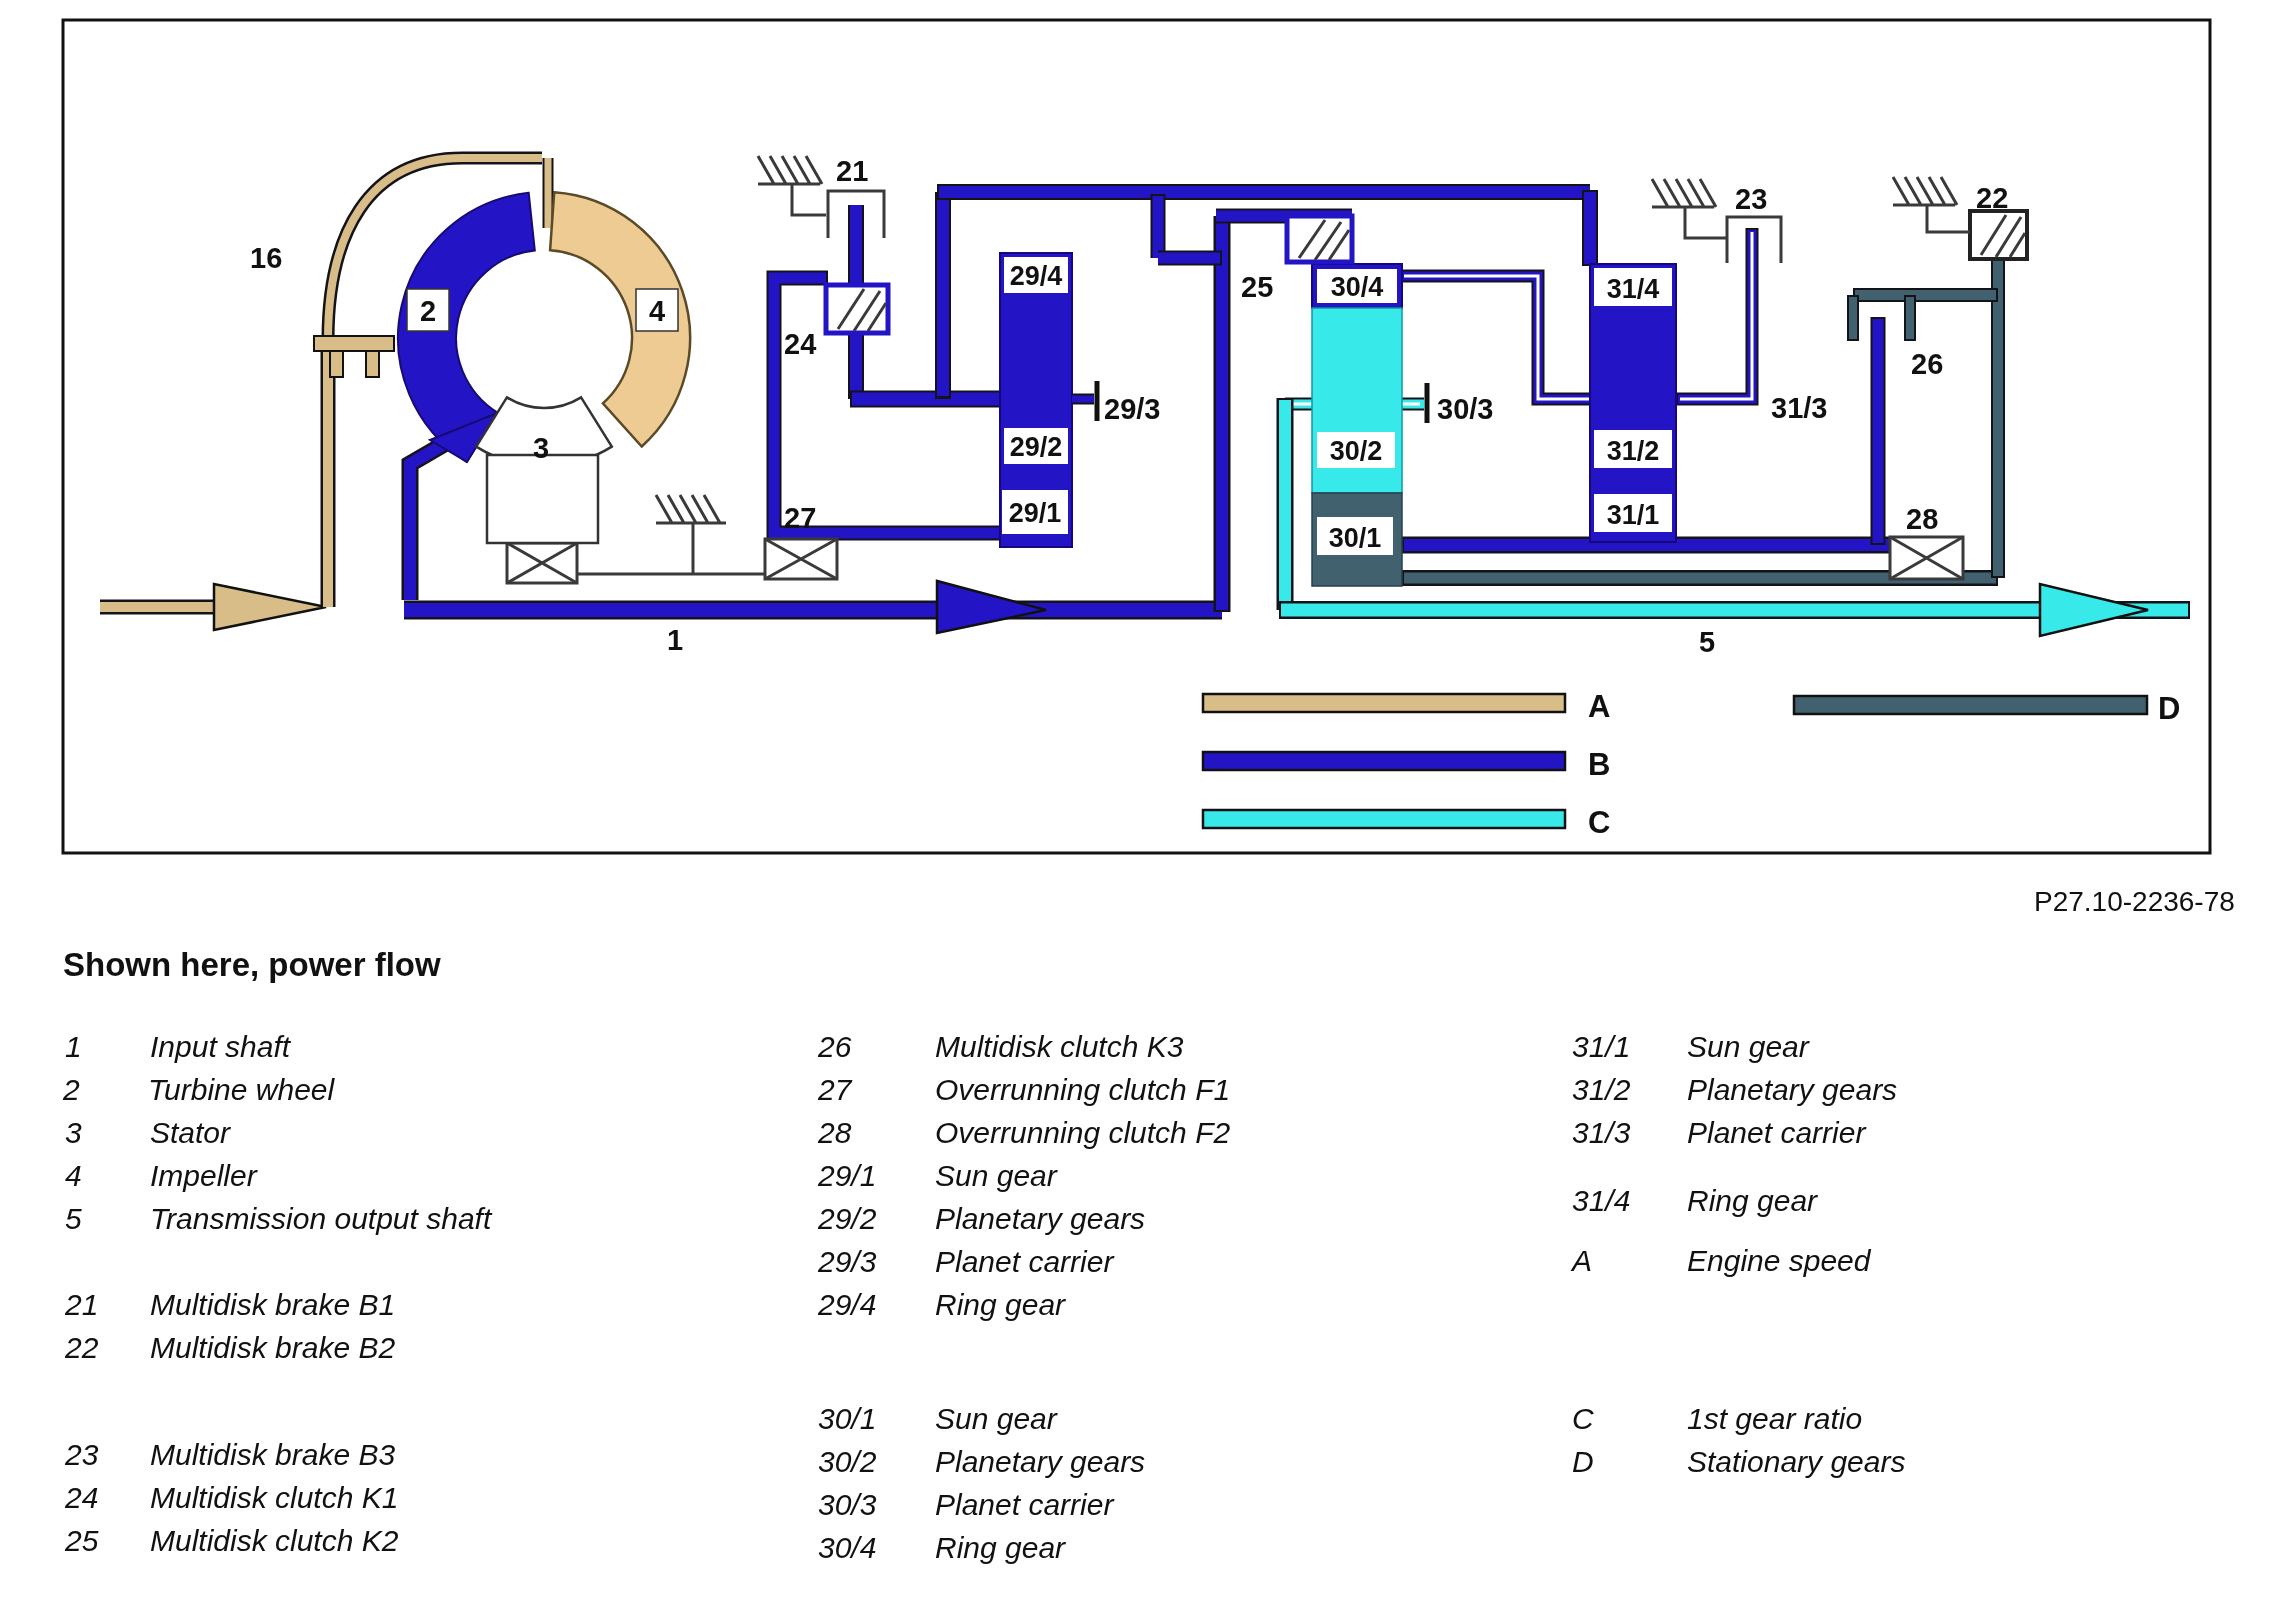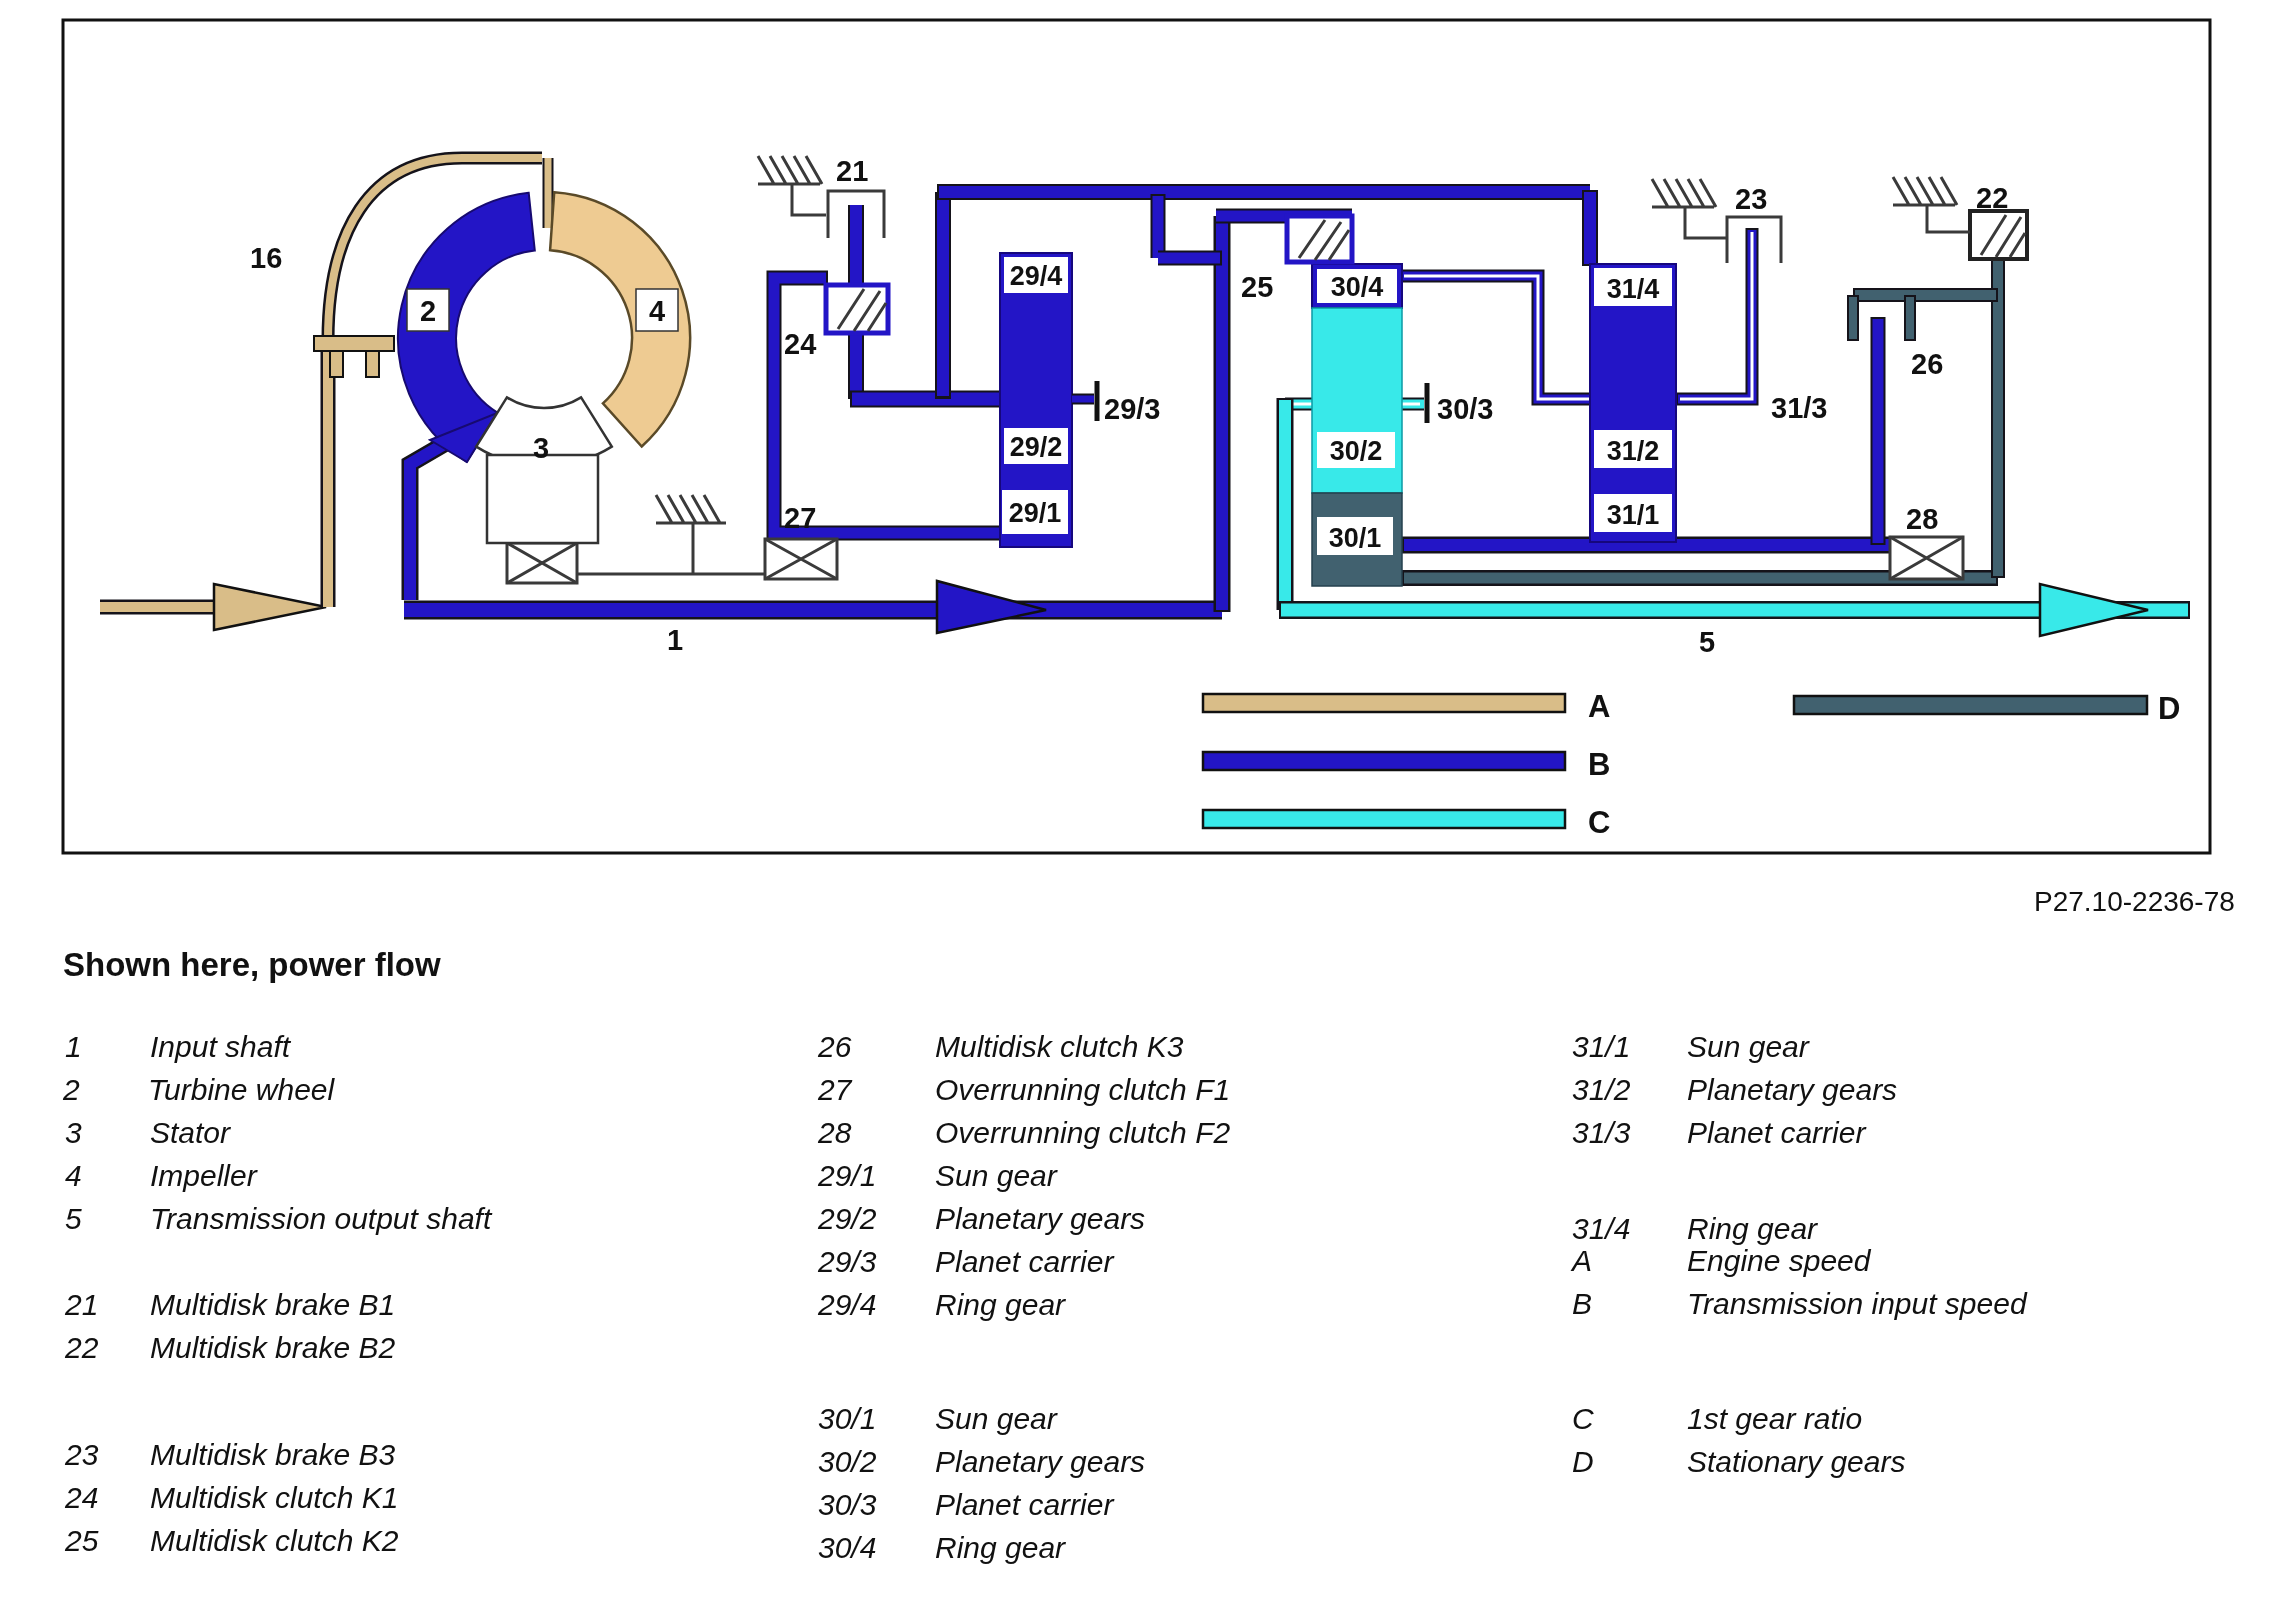--- a/index.html
+++ b/index.html
@@ -269,19 +269,18 @@
 <div class="lrow" style="left:818px;top:1245px"><span class="lnum w2">29/3</span><span>Planet carrier</span></div>
 <div class="lrow" style="left:818px;top:1288px"><span class="lnum w2">29/4</span><span>Ring gear</span></div>
 <div class="lrow" style="left:818px;top:1402px"><span class="lnum w2">30/1</span><span>Sun gear</span></div>
 <div class="lrow" style="left:818px;top:1445px"><span class="lnum w2">30/2</span><span>Planetary gears</span></div>
 <div class="lrow" style="left:818px;top:1488px"><span class="lnum w2">30/3</span><span>Planet carrier</span></div>
 <div class="lrow" style="left:818px;top:1531px"><span class="lnum w2">30/4</span><span>Ring gear</span></div>
 
 <div class="lrow" style="left:1572px;top:1030px"><span class="lnum w3">31/1</span><span>Sun gear</span></div>
 <div class="lrow" style="left:1572px;top:1073px"><span class="lnum w3">31/2</span><span>Planetary gears</span></div>
 <div class="lrow" style="left:1572px;top:1116px"><span class="lnum w3">31/3</span><span>Planet carrier</span></div>
-<div class="lrow" style="left:1572px;top:1212px"><span class="lnum w3">31/4</span><span>Ring gear</span></div>
+<div class="lrow" style="left:1572px;top:1184px"><span class="lnum w3">31/4</span><span>Ring gear</span></div>
 <div class="lrow" style="left:1572px;top:1244px"><span class="lnum w3">A</span><span>Engine speed</span></div>
-<div class="lrow" style="left:1572px;top:1287px"><span class="lnum w3">B</span><span>Transmission input speed</span></div>
 <div class="lrow" style="left:1572px;top:1402px"><span class="lnum w3">C</span><span>1st gear ratio</span></div>
 <div class="lrow" style="left:1572px;top:1445px"><span class="lnum w3">D</span><span>Stationary gears</span></div>
 
 </div>
 
 </body></html>

